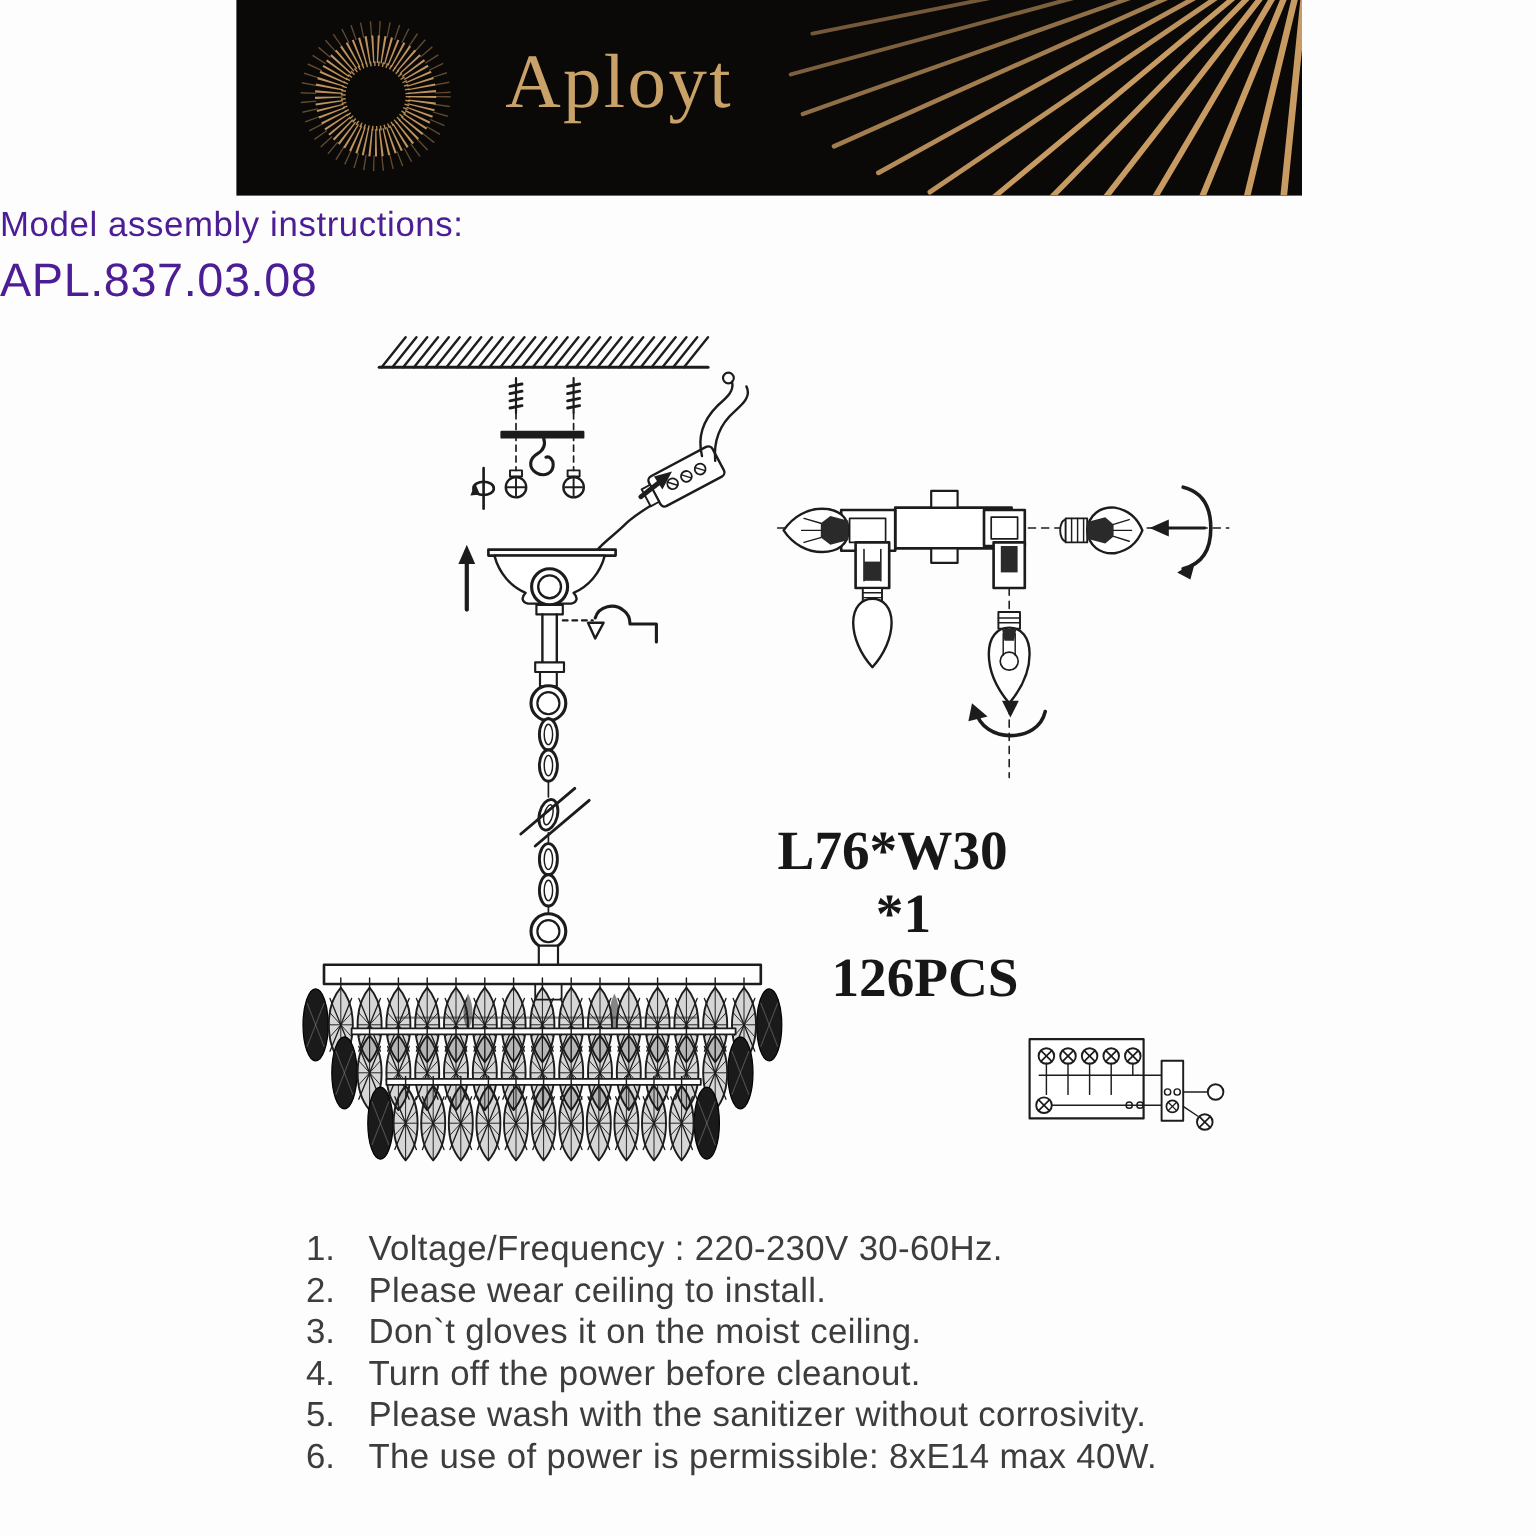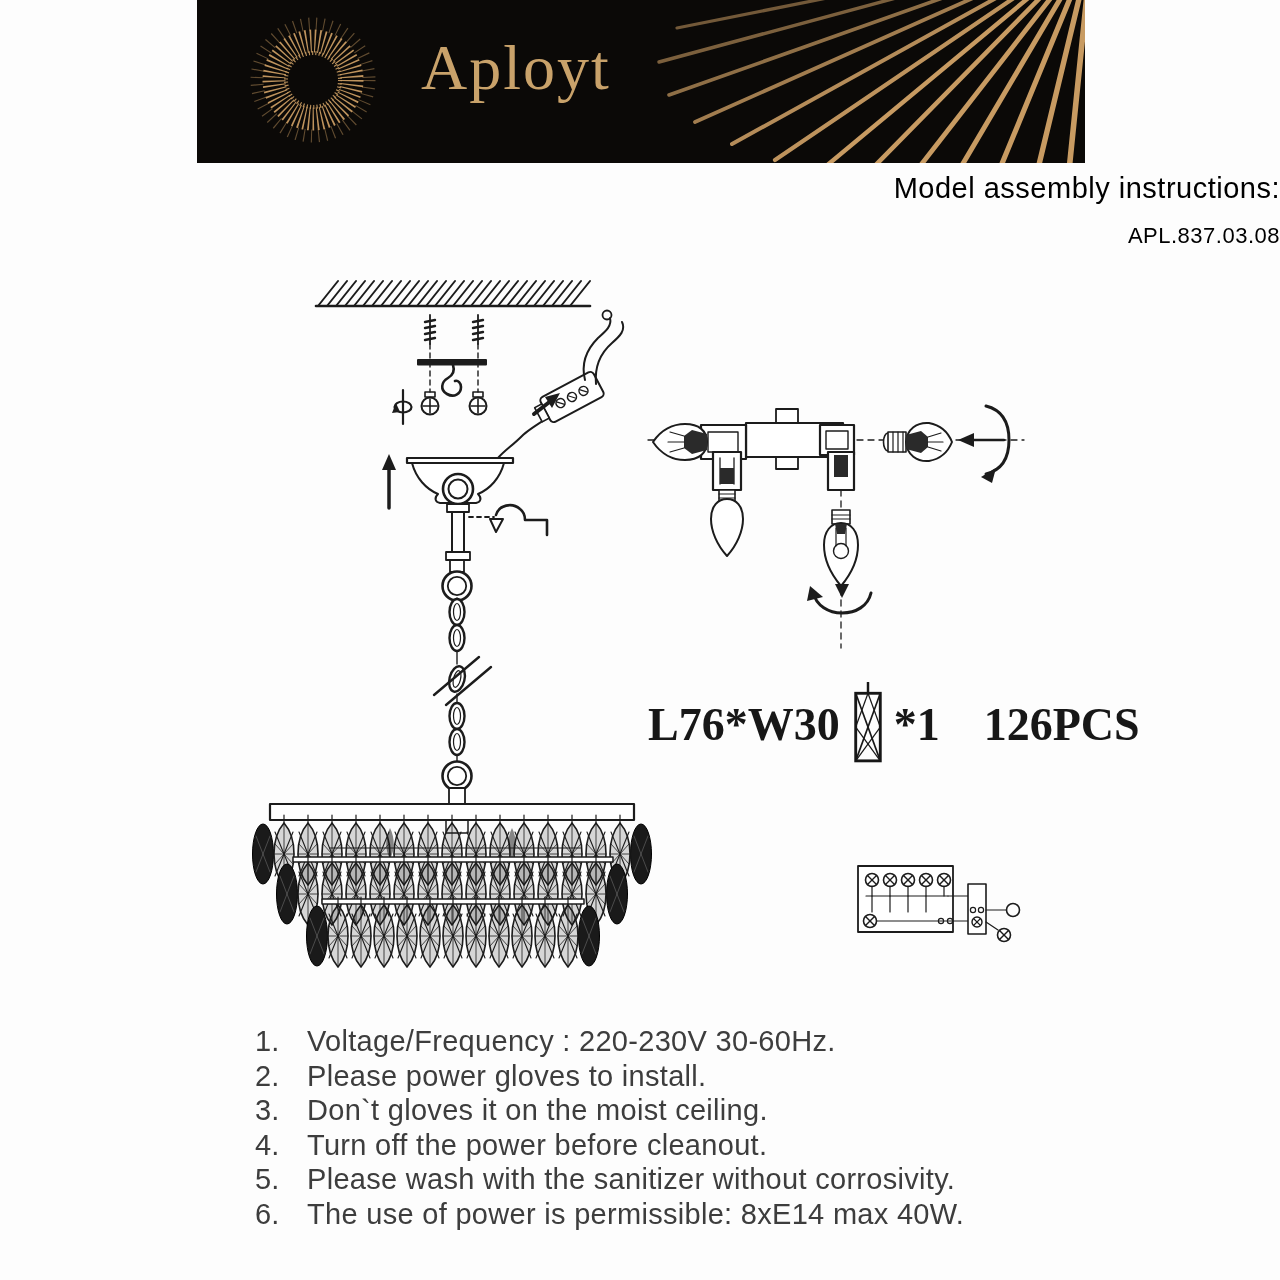--- a/index.html
+++ b/index.html
@@ -4,28 +4,28 @@
 <style>
   html,body{margin:0;padding:0;background:#ffffff;}
   .page{position:relative;width:1280px;height:1280px;background:#fdfdfd;overflow:hidden;
         font-family:"Liberation Sans",sans-serif;color:#3b3b3b;}
   
   .banner{position:absolute;left:197px;top:0;width:888px;height:163px;background:#0b0907;overflow:hidden;}
   .banner svg{position:absolute;}
   .brand{position:absolute;left:224px;top:36px;font-family:"Liberation Serif",serif;
          font-size:64px;font-weight:400;letter-spacing:2px;color:#c9a26a;line-height:1;}
   
-  .title-block{position:absolute;left:0;top:172px;width:1280px;text-align:right;color:#000000;}
+  .title-block{position:absolute;left:0;top:172px;width:1280px;text-align:left;color:#4c1d95;}
   .title-line1{font-size:29px;letter-spacing:0.5px;}
-  .title-line2{font-size:22px;letter-spacing:0.5px;margin-top:18px;}
+  .title-line2{font-size:39px;letter-spacing:0.5px;margin-top:8px;}
   
   .diagram-svg{position:absolute;left:0;top:0;width:1280px;height:1280px;}
   
   .spec-line{position:absolute;left:648px;top:682px;height:84px;display:flex;align-items:center;
-             font-family:"Liberation Serif",serif;font-weight:700;font-size:46px;color:#171717;}
+             font-family:"Liberation Serif",serif;font-weight:700;font-size:46px;color:#171717;flex-direction:column;}
   .spec-dim{margin-right:10px;}
   .spec-qty{margin-left:8px;}
   .spec-pcs{margin-left:44px;}
   .spec-icon{display:block;}
   
   .instructions{position:absolute;left:255px;top:1024px;width:820px;}
   .inst-row{display:flex;font-size:29px;line-height:34.6px;color:#3d3d3d;}
   .inst-num{width:52px;flex:none;}
   .inst-text{flex:1;letter-spacing:0.3px;}
 </style>
@@ -389,21 +389,21 @@
     <span class="spec-pcs">126PCS</span>
   </div>
 
   <div class="instructions">
     <div class="inst-row">
       <span class="inst-num">1.</span>
       <span class="inst-text">Voltage/Frequency : 220-230V 30-60Hz.</span>
     </div>
     <div class="inst-row">
       <span class="inst-num">2.</span>
-      <span class="inst-text">Please power gloves to install.</span>
+      <span class="inst-text">Please wear ceiling to install.</span>
     </div>
     <div class="inst-row">
       <span class="inst-num">3.</span>
       <span class="inst-text">Don`t gloves it on the moist ceiling.</span>
     </div>
     <div class="inst-row">
       <span class="inst-num">4.</span>
       <span class="inst-text">Turn off the power before cleanout.</span>
     </div>
     <div class="inst-row">

